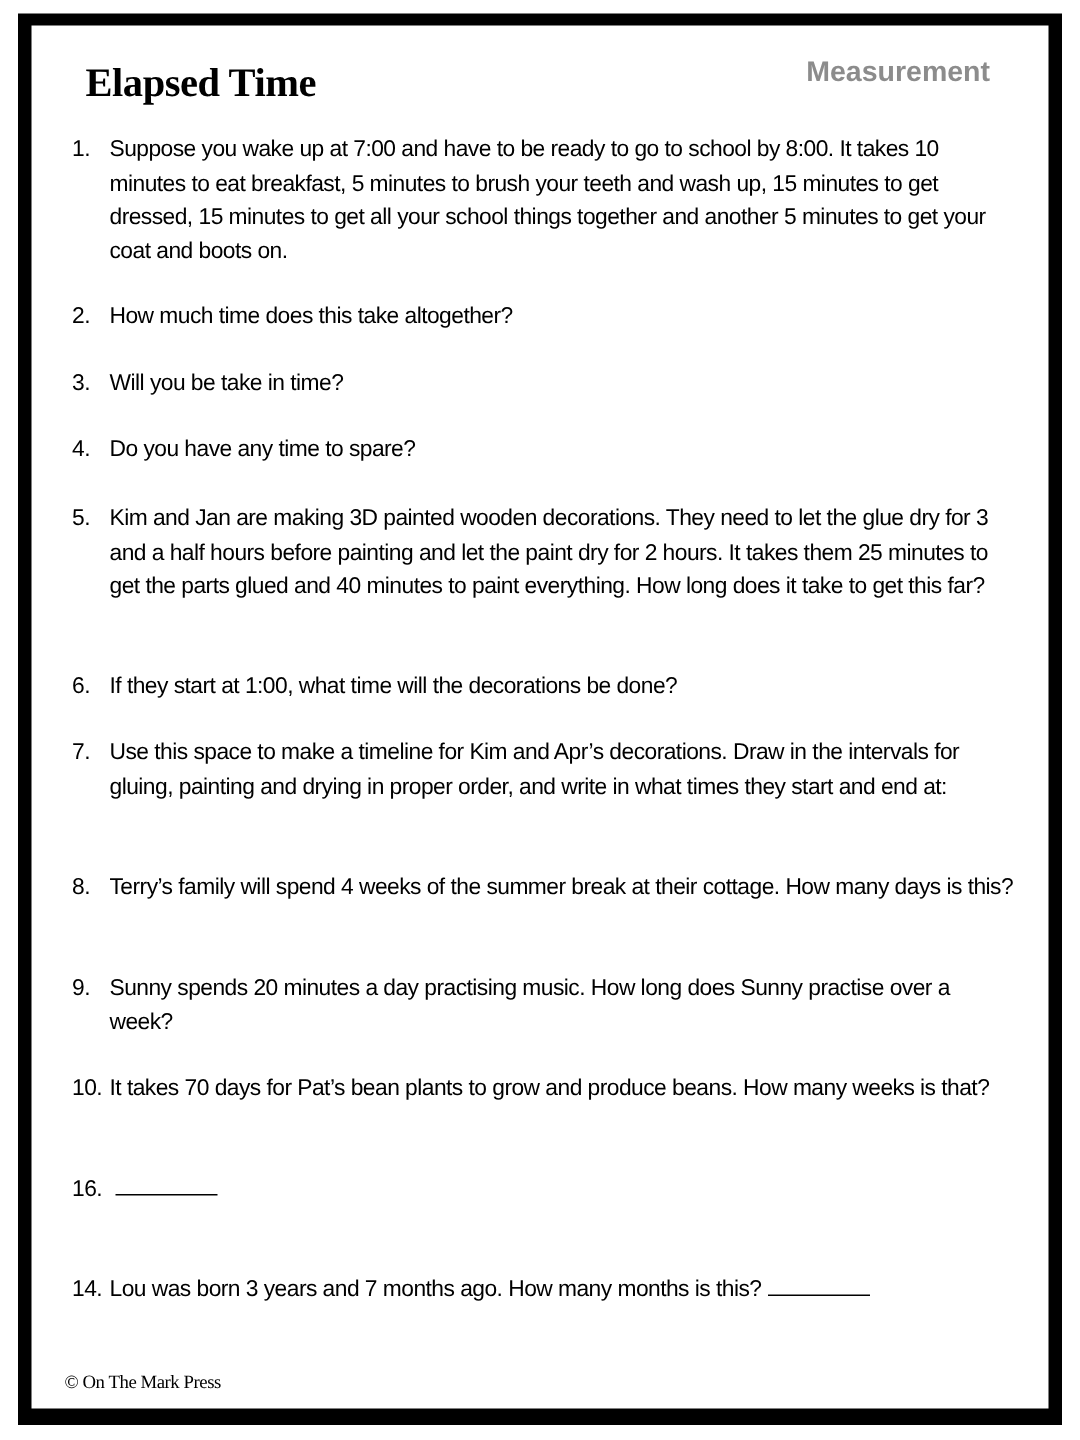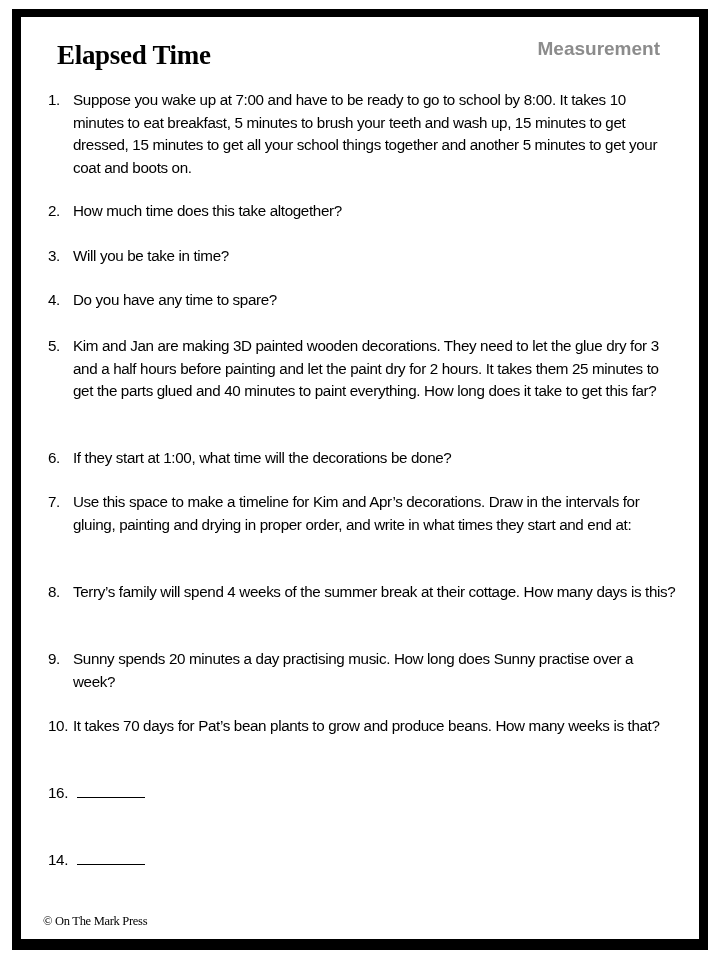--- a/index.html
+++ b/index.html
@@ -128,16 +128,16 @@
   <span class="txt">It takes 70 days for Pat’s bean plants to grow and produce beans. How many weeks is that?</span>
 </div>
 
 <div class="q" style="top:782px;">
   <span class="num">16.</span>
   <span class="txt"><span class="blank"></span></span>
 </div>
 
 <div class="q" style="top:849px;">
   <span class="num">14.</span>
-  <span class="txt"><span class="blank"></span></span>
+  <span class="txt"><span>Lou was born 3 years and 7 months ago. How many months is this?</span><span class="blank"></span></span>
 </div>
 
 <div class="footer">© On The Mark Press</div>
 
 </body></html>

